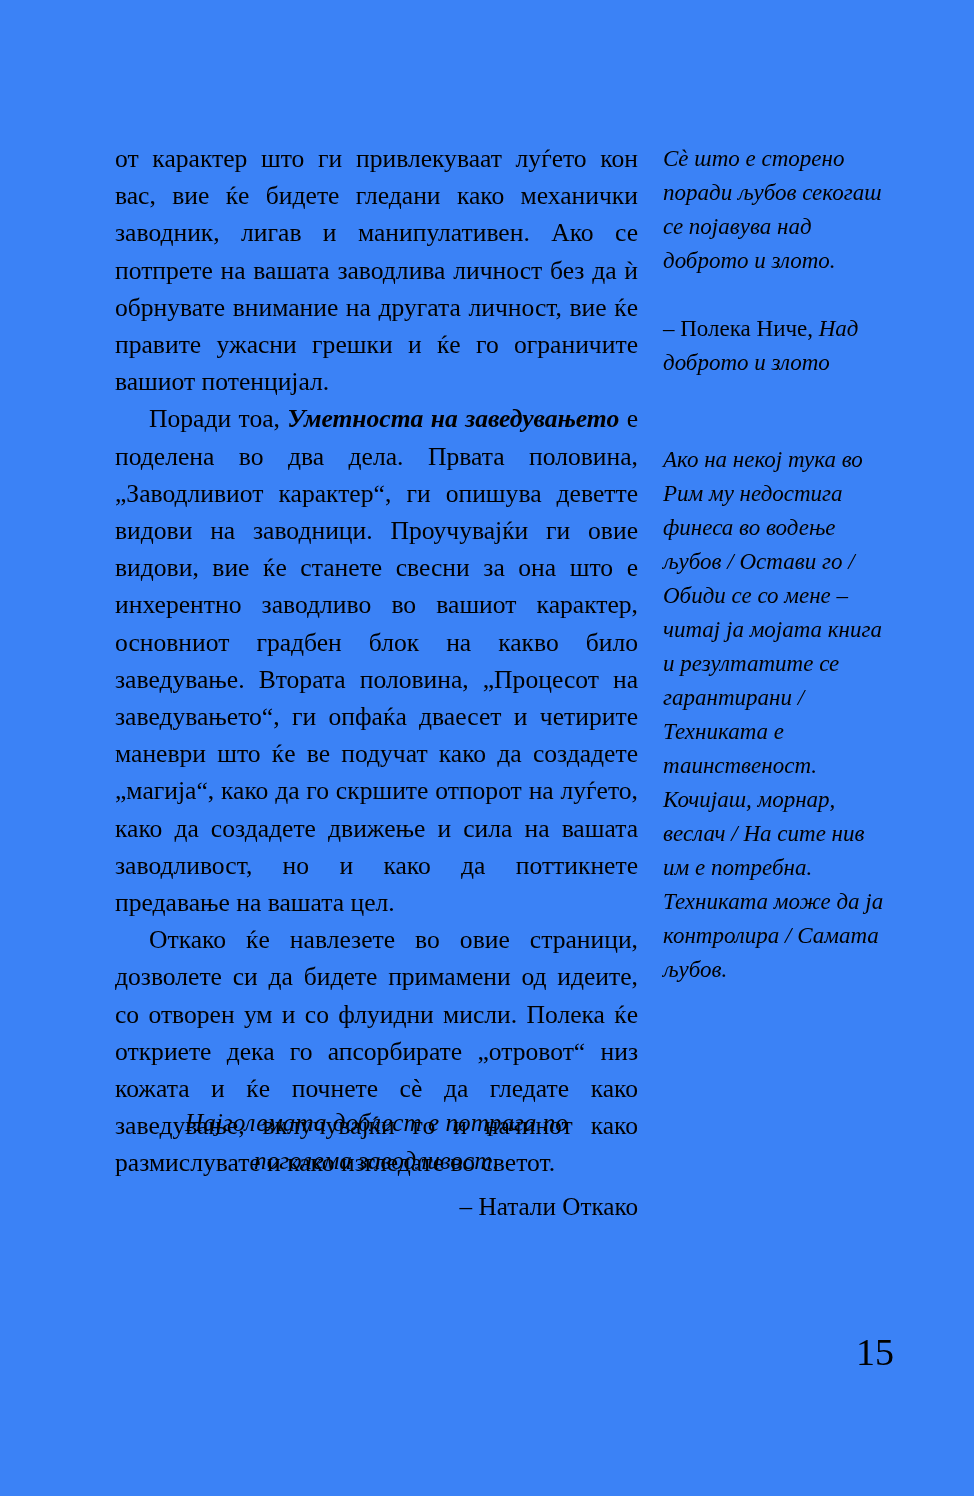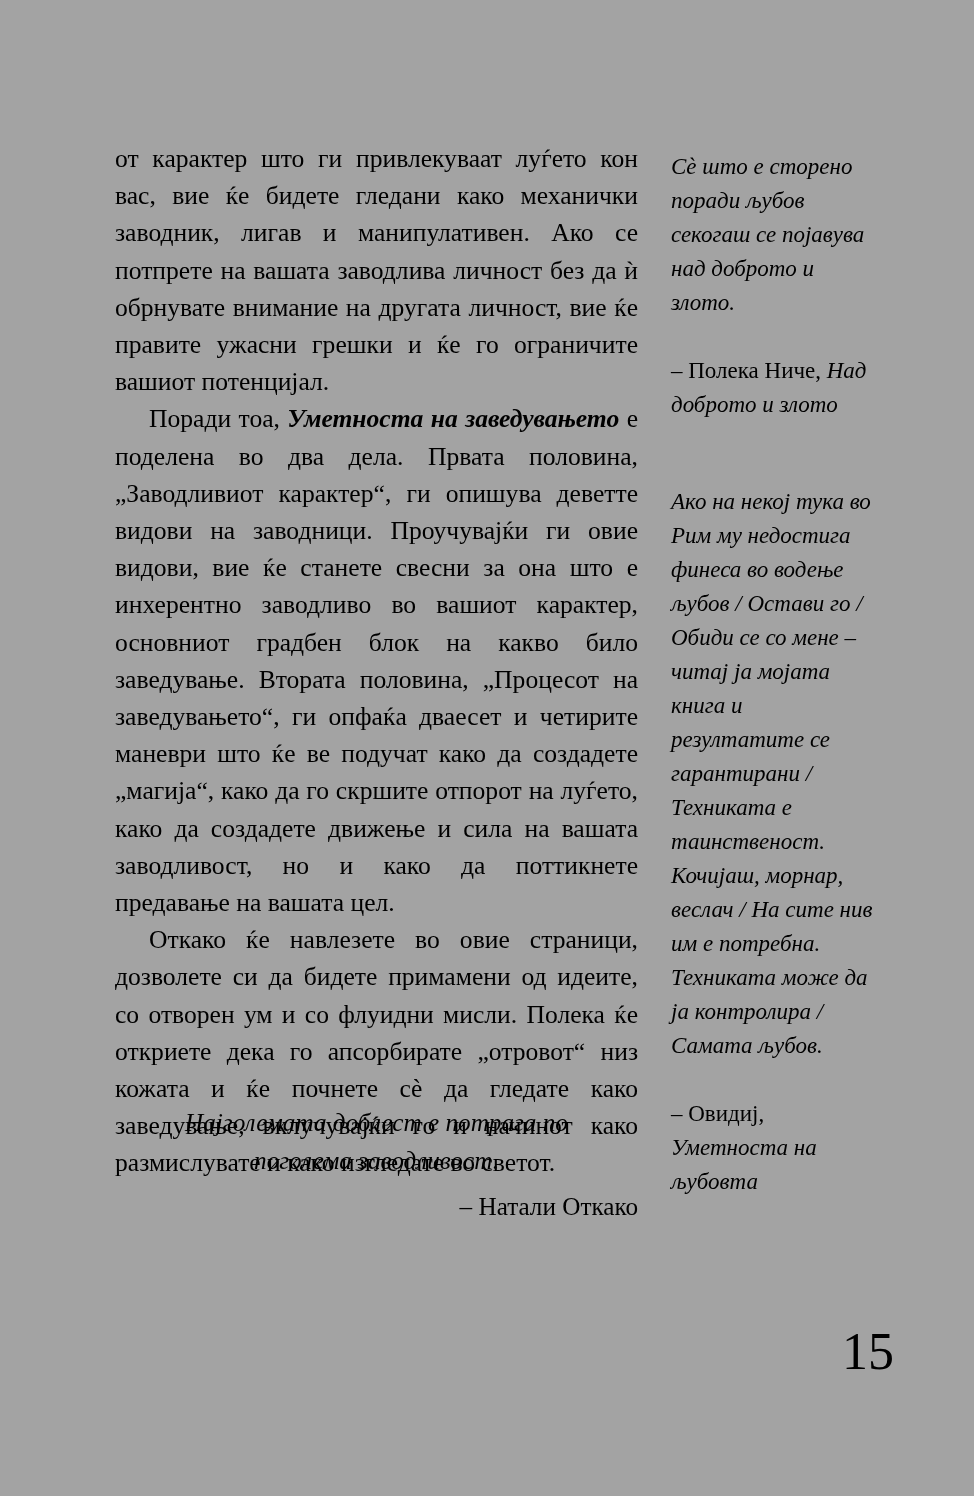--- a/index.html
+++ b/index.html
@@ -4,21 +4,21 @@
 <style>
   html, body {
     margin: 0;
     padding: 0;
     background: #ffffff;
   }
   .page {
     position: relative;
     width: 974px;
     height: 1496px;
-    background: #a3a3a3;
+    background: #3b82f6;
     font-family: "Liberation Serif", "DejaVu Serif", serif;
     color: #000000;
     overflow: hidden;
   }
 
   
   .main-column {
     position: absolute;
     left: 115px;
     top: 140px;
@@ -64,21 +64,21 @@
   }
 
   
   .sidebar {
     position: absolute;
     left: 663px;
     top: 142px;
     width: 222px;
   }
   .margin-quote {
-    margin: 8px;
+    margin: 0;
   }
   .margin-quote + .margin-quote {
     margin-top: 63px;
   }
   .mq-text {
     margin: 0;
     font-size: 23px;
     line-height: 34px;
     font-style: italic;
     text-align: left;
@@ -94,21 +94,21 @@
   }
   .mq-attrib .work {
     font-style: italic;
   }
 
   
   .folio {
     position: absolute;
     right: 80px;
     top: 1330px;
-    font-size: 52px;
+    font-size: 38px;
     line-height: 44px;
     text-align: right;
   }
 </style>
 </head>
 <body>
 
 <div class="page">
 
   <div class="main-column">
@@ -137,23 +137,19 @@
     <div class="margin-quote">
       <p class="mq-text">Сѐ што е сторено поради љубов секогаш се појавува над доброто и злото.</p>
       <p class="mq-attrib">
         <span class="who">– Полека Ниче,</span>
         <span class="work">Над доброто и злото</span>
       </p>
     </div>
 
     <div class="margin-quote">
       <p class="mq-text">Ако на некој тука во Рим му недостига финеса во водење љубов / Остави го / Обиди се со мене – читај ја мојата книга и резултатите се гарантирани / Техниката е таинственост. Кочијаш, морнар, веслач / На сите нив им е потребна. Техниката може да ја контролира / Самата љубов.</p>
-      <p class="mq-attrib">
-        <span class="who">– Овидиј,</span>
-        <span class="work">Уметноста на љубовта</span>
-      </p>
     </div>
 
   </div>
 
   <div class="folio">15</div>
 
 </div>
 
 </body></html>

